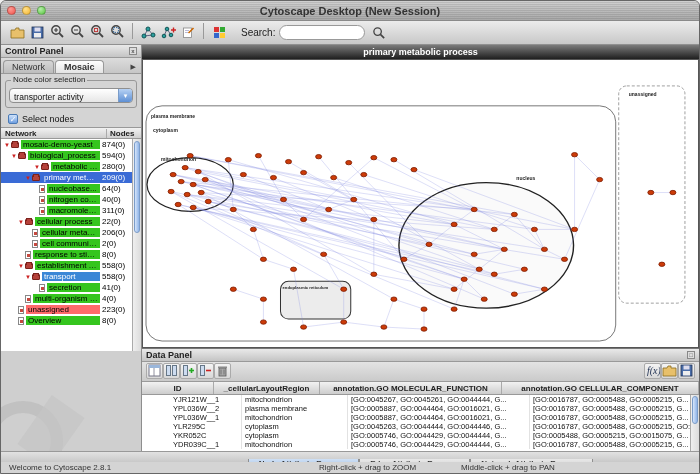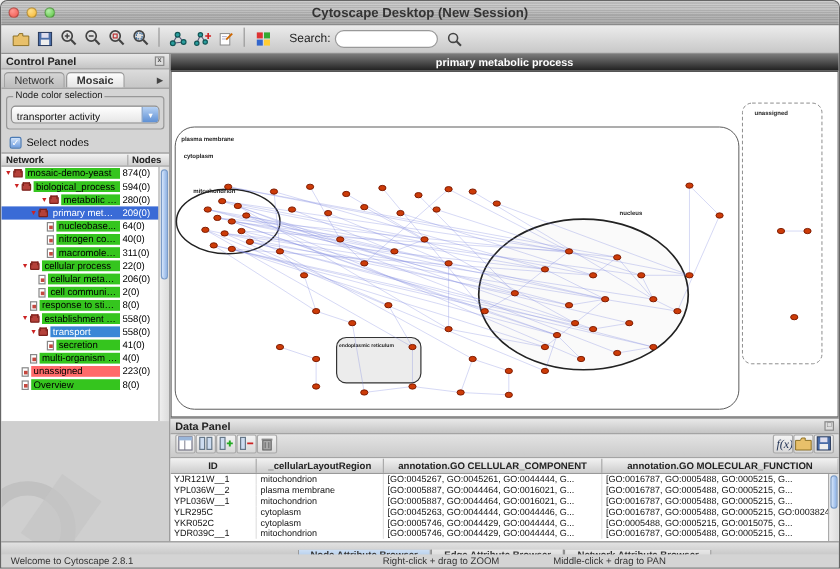--- a/index.html
+++ b/index.html
@@ -77,21 +77,21 @@
 
   
   .dpanel{height:102px;display:flex;flex-direction:column;background:#d4d4d4;}
   .dptoolbar{height:20px;display:flex;align-items:center;padding:0 4px;gap:2px;background:linear-gradient(#e3e3e3,#cacaca);border-bottom:1px solid #9a9a9a;}
   .dpbtn{width:17px;height:16px;display:inline-flex;align-items:flex-start;justify-content:center;border:1px solid #aaa;border-radius:2px;background:linear-gradient(#f4f4f4,#d8d8d8);}
   .dpspace{flex:1;}
   .dtable{flex:1;background:#fff;position:relative;overflow:hidden;}
   .thead,.trow{display:grid;grid-template-columns:72px 106px 182px 1fr;}
   .thead{height:13px;background:linear-gradient(#f2f2f2,#cdcdcd);border-bottom:1px solid #999;}
   .hcell{font-size:8px;font-weight:bold;color:#222;text-align:center;border-right:1px solid #aaa;line-height:13px;white-space:nowrap;overflow:hidden;}
-  .trow{height:9px;}
+  .trow{height:9px;margin-left:28px;}
   .tcell{font-size:7.5px;color:#111;padding:0 3px;border-right:1px solid #e2e2e2;white-space:nowrap;overflow:hidden;line-height:9px;}
   .dtrack{position:absolute;top:13px;right:0;bottom:0;width:9px;background:linear-gradient(90deg,#efefef,#dcdcdc);border-left:1px solid #aaa;}
 
   
   .btabs{height:11px;background:linear-gradient(#e2e2e2,#c9c9c9);border-top:1px solid #999;position:relative;text-align:center;padding-left:141px;}
   .btab{display:inline-block;font-size:8px;font-weight:bold;color:#333;padding:0 10px;border:1px solid #8f8f8f;border-top:none;line-height:10px;background:linear-gradient(#e8e8e8,#cfcfcf);}
   .btab:first-child{border-radius:0 0 0 4px;}
   .btab:last-child{border-radius:0 0 4px 0;}
   .btab.active{background:linear-gradient(#cfe0f5,#9fbfe4);}
   .statusbar{height:11px;background:#d4d4d4;position:relative;font-size:8px;color:#333;padding-left:24px;}
@@ -578,22 +578,22 @@
                   <rect x="1" y="1" width="11" height="11" fill="#4a6da8" stroke="#223355" stroke-width="0.8"></rect>
                   <rect x="3.5" y="1.5" width="6" height="4" fill="#dde"></rect>
                   <rect x="3" y="7" width="7" height="4.5" fill="#eee"></rect>
                 </svg>
               </span></span>
         </div>
         <div class="dtable">
           <div class="thead">
             <span class="hcell">ID</span>
             <span class="hcell">_cellularLayoutRegion</span>
+            <span class="hcell">annotation.GO MOLECULAR_FUNCTION</span>
             <span class="hcell">annotation.GO CELLULAR_COMPONENT</span>
-            <span class="hcell">annotation.GO MOLECULAR_FUNCTION</span>
           </div>
           <div id="table-rows">
               <div class="trow">
                 <span class="tcell">YJR121W__1</span>
                 <span class="tcell">mitochondrion</span>
                 <span class="tcell">[GO:0045267, GO:0045261, GO:0044444, G...</span>
                 <span class="tcell">[GO:0016787, GO:0005488, GO:0005215, G...</span>
               </div>
               <div class="trow">
                 <span class="tcell">YPL036W__2</span>

